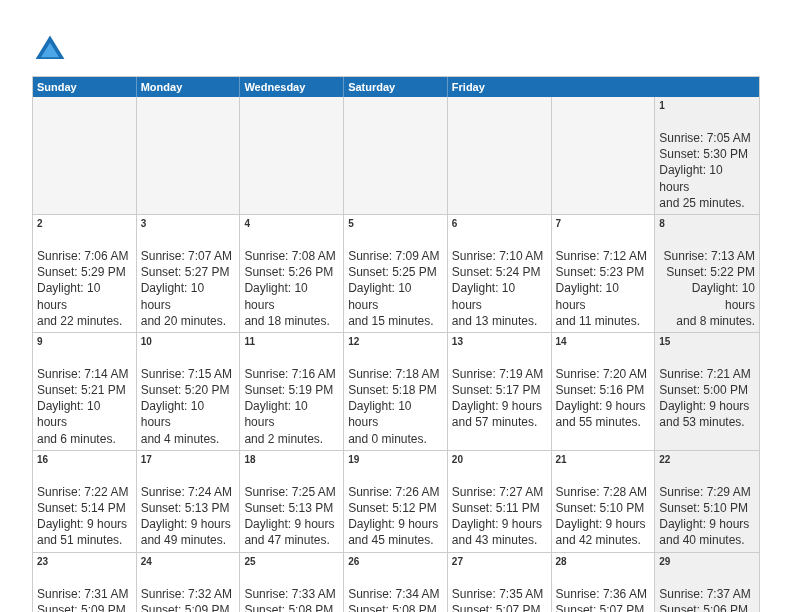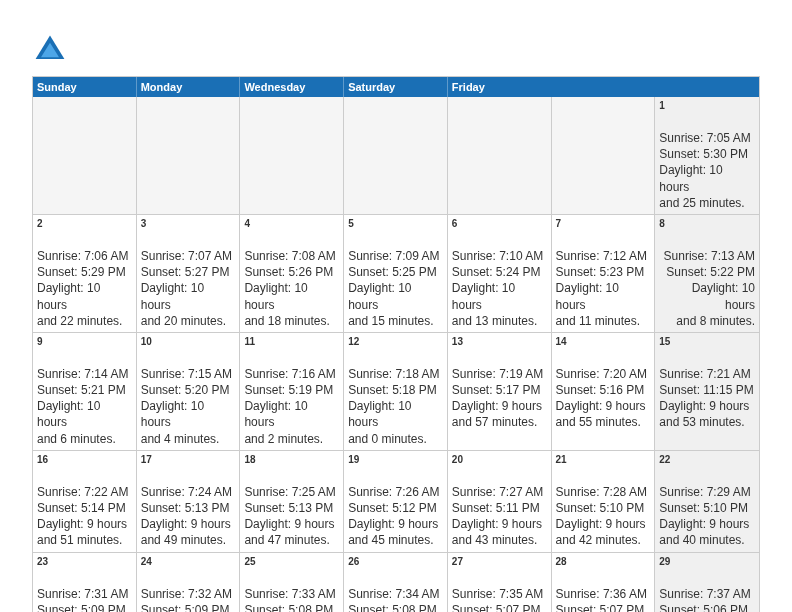--- a/index.html
+++ b/index.html
@@ -244,21 +244,21 @@
           <div class="cal-cell">
             <span class="day-num">14</span>
             <div class="cell-text" style="white-space: pre-wrap;">Sunrise: 7:20 AM
 Sunset: 5:16 PM
 Daylight: 9 hours
 and 55 minutes.</div>
           </div>
           <div class="cal-cell shaded">
             <span class="day-num">15</span>
             <div class="cell-text" style="white-space: pre-wrap;">Sunrise: 7:21 AM
-Sunset: 11:15 PM
+Sunset: 5:00 PM
 Daylight: 9 hours
 and 53 minutes.</div>
           </div>
         </div>
         <div class="cal-row">
           <div class="cal-cell">
             <span class="day-num">16</span>
             <div class="cell-text" style="white-space: pre-wrap;">Sunrise: 7:22 AM
 Sunset: 5:14 PM
 Daylight: 9 hours

